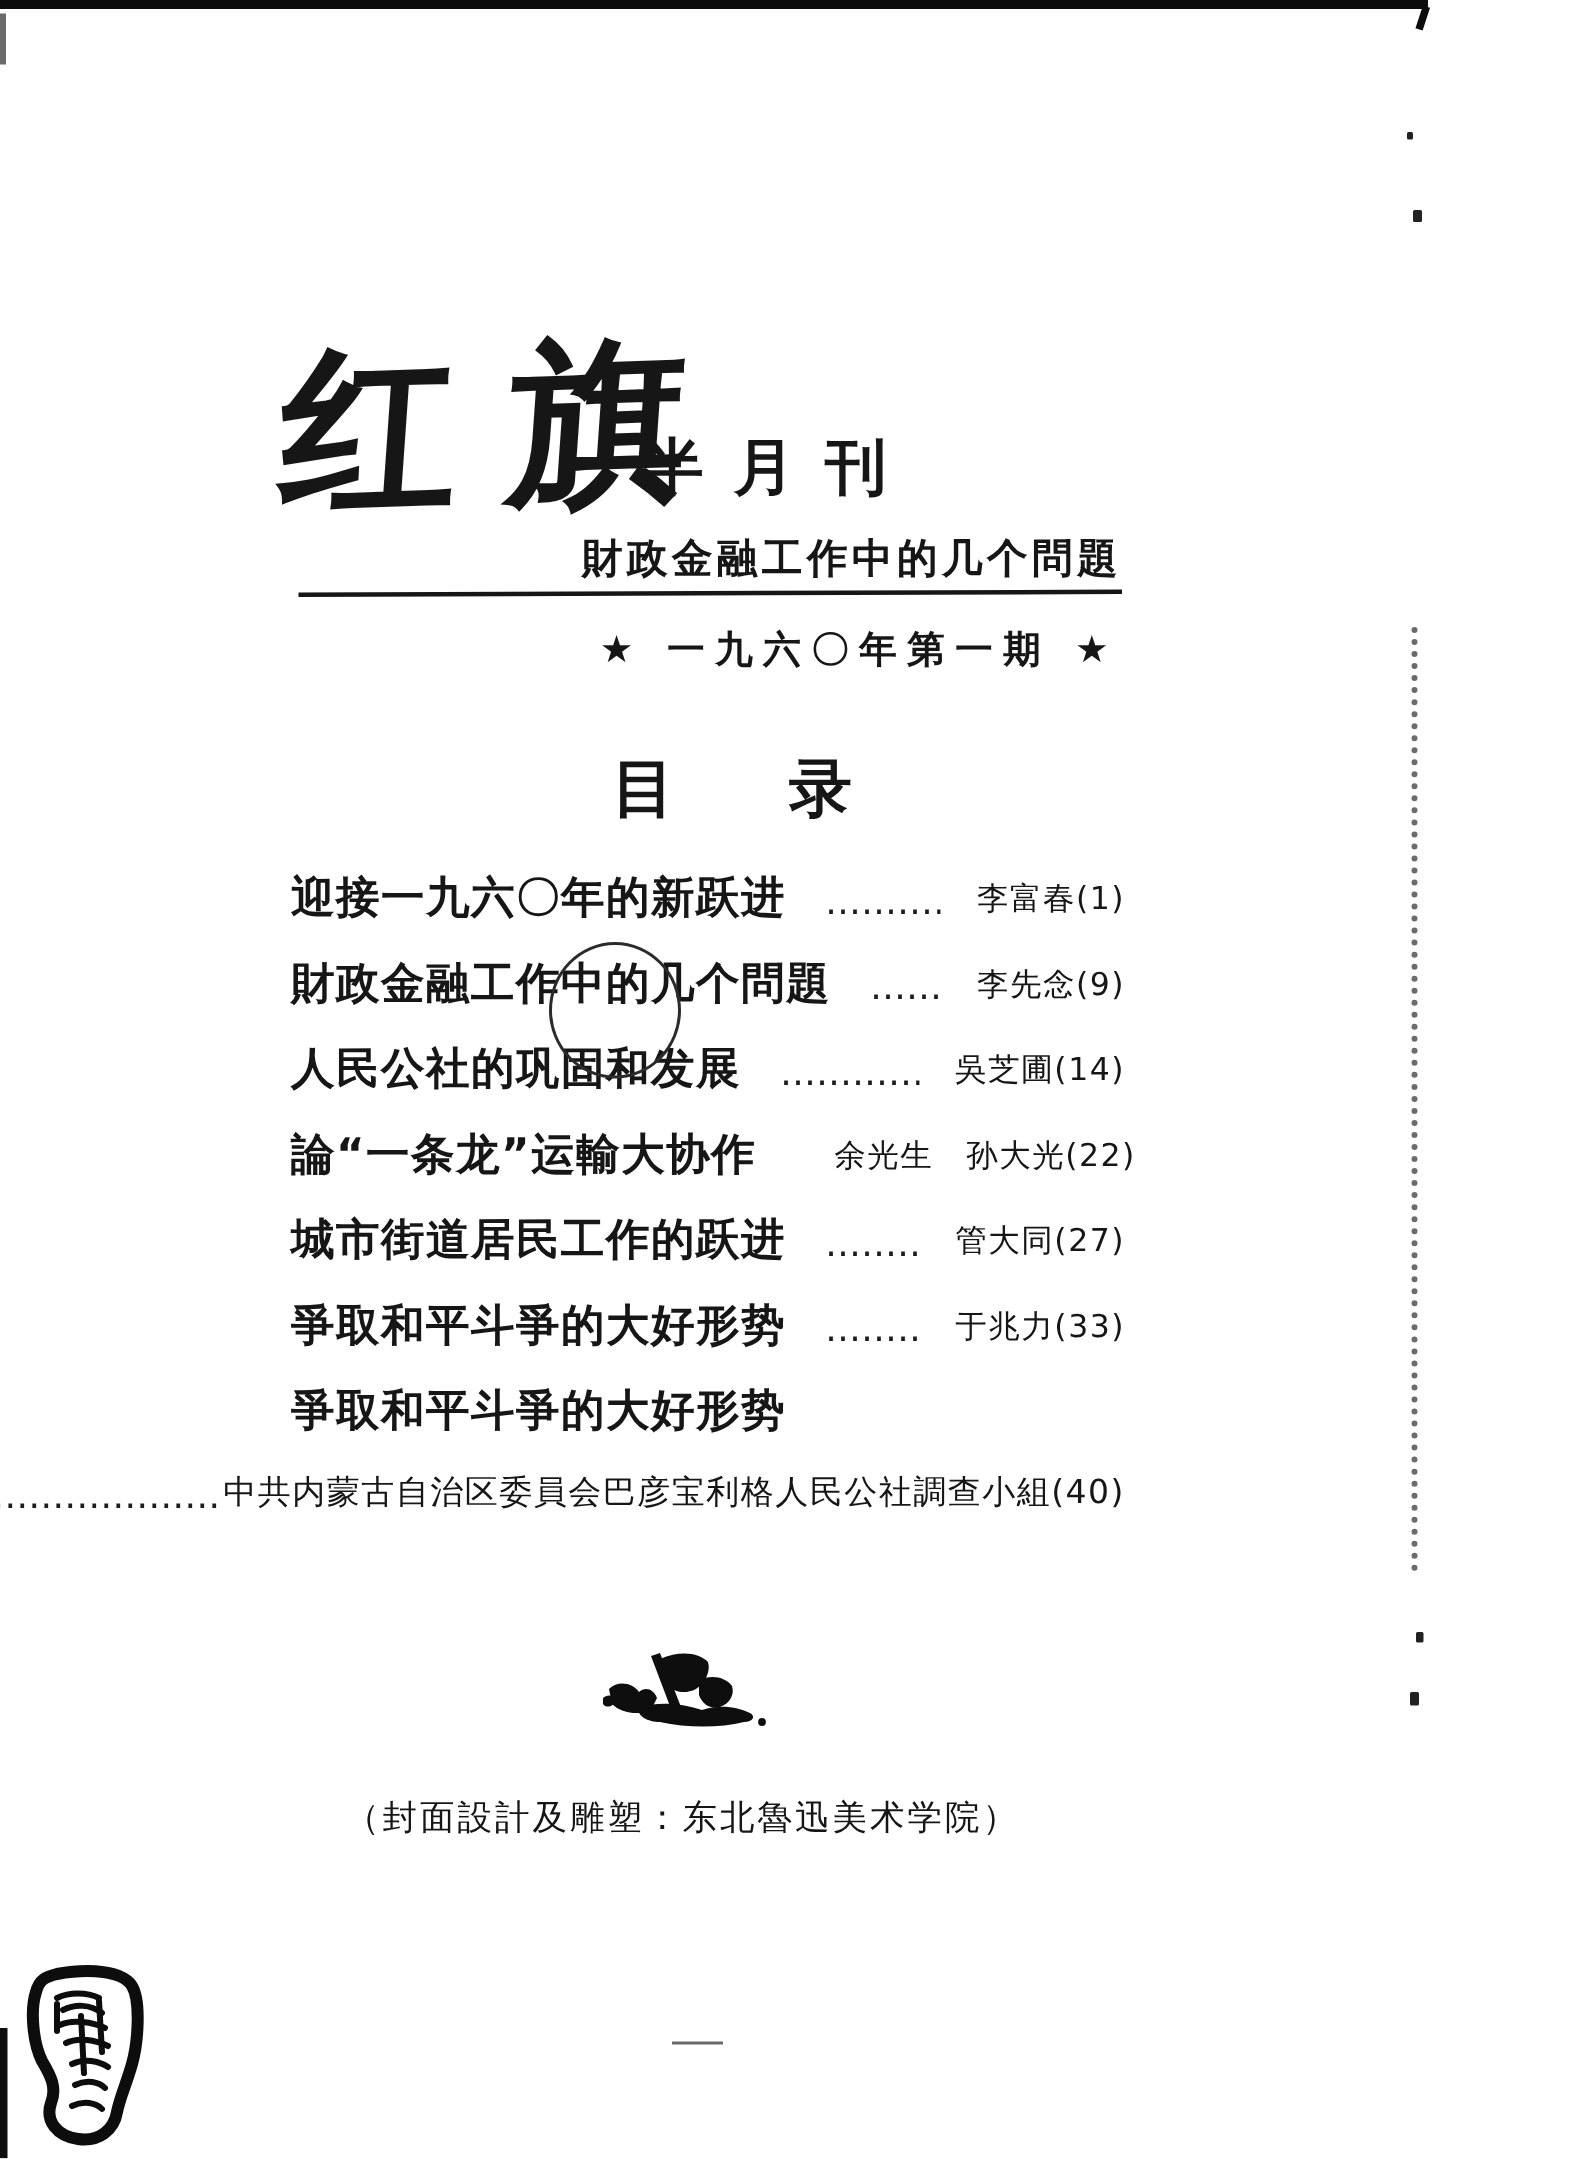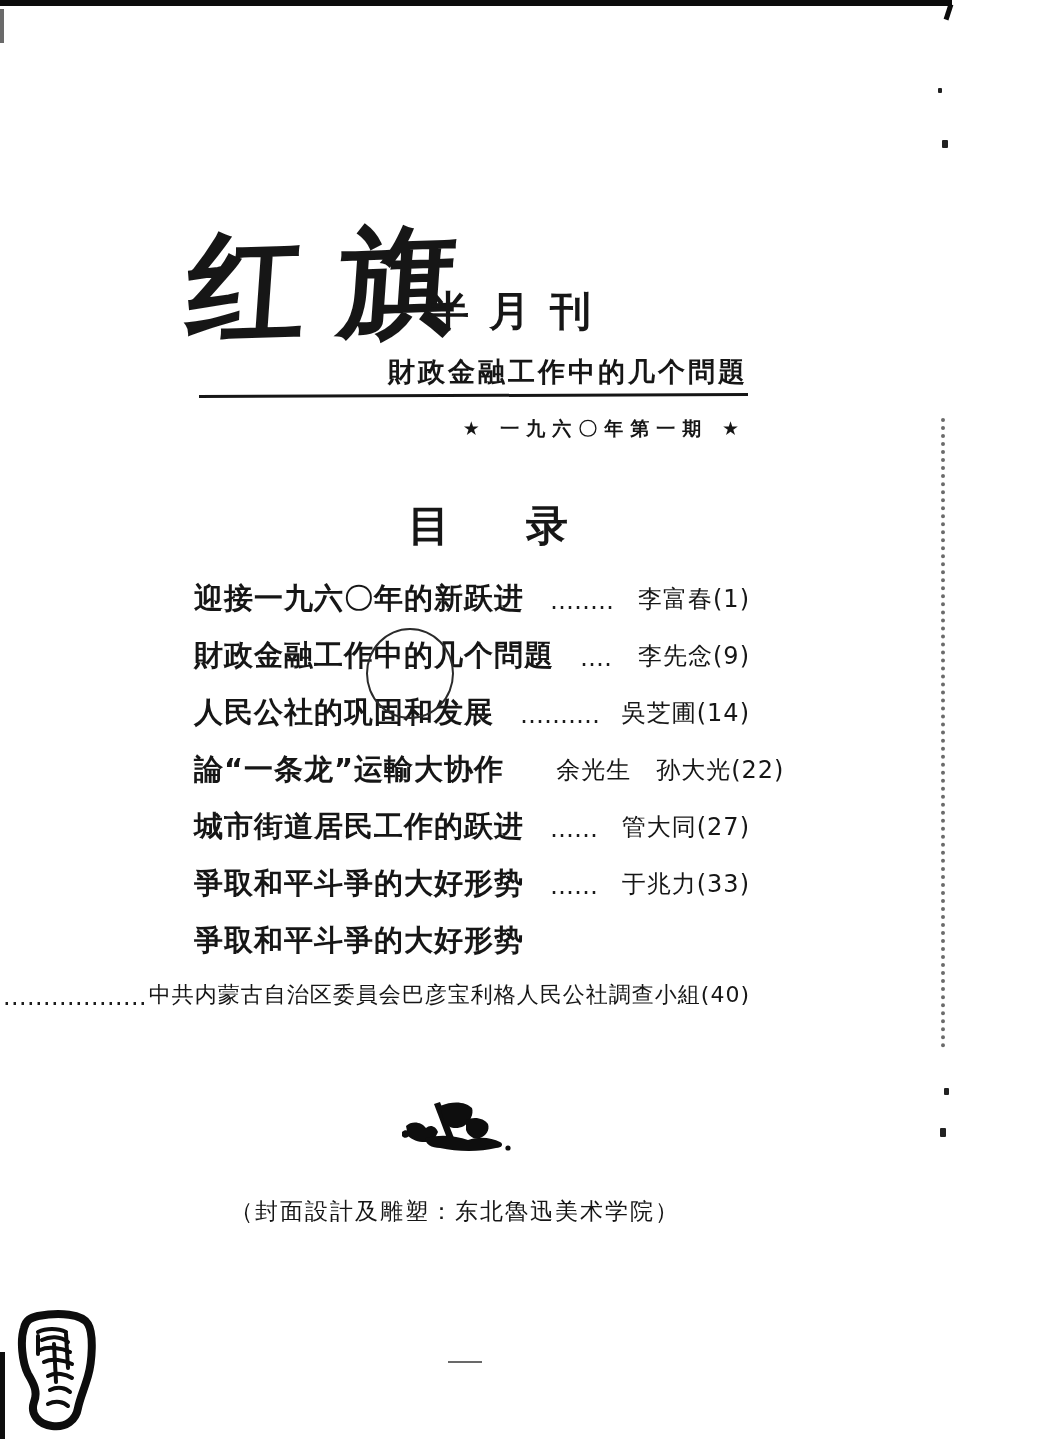--- a/index.html
+++ b/index.html
@@ -33,34 +33,34 @@
     position:absolute; left:428px; top:284px;
     font-size:41px; font-weight:600; letter-spacing:20px; white-space:nowrap;
   }
   .publisher {
     position:absolute; right:304px; top:354px;
     font-size:27px; font-weight:800; letter-spacing:3px; white-space:nowrap;
   }
   .header-rule { position:absolute; left:199px; top:394px; width:549px; height:3px; background:#161616; transform:rotate(-0.2deg); }
   .issue-line {
     position:absolute; right:306px; top:416px;
-    font-size:19px; font-weight:800; letter-spacing:7px; white-space:nowrap;
+    font-size:25px; font-weight:800; letter-spacing:7px; white-space:nowrap;
   }
 
   
   .toc-heading {
     position:absolute; left:408px; top:498px;
     display:flex; gap:76px;
     font-size:42px; font-weight:800;
   }
   .toc-list { position:absolute; left:194px; top:570px; width:556px; list-style:none; }
   .toc-row { display:flex; align-items:center; height:57px; white-space:nowrap;gap:24px; }
   .toc-title { font-size:29px; font-weight:800; letter-spacing:1px; }
   .toc-dots { flex:1 1 auto; overflow:hidden; font-size:24px; letter-spacing:0; padding:0 2px; color:#1c1c1c; transform:translateY(2px); }
-  .toc-author { font-size:24px; font-weight:500; letter-spacing:1px; }
+  .toc-author { font-size:21px; font-weight:500; letter-spacing:1px; }
   .toc-attribution { display:flex; justify-content:flex-end; align-items:center; height:52px; white-space:nowrap; }
   .toc-attribution .toc-dots { flex:0 0 auto; }
   .toc-attribution .toc-author { font-size:22px; }
 
   
   .circle-annotation {
     position:absolute; left:366px; top:628px; width:88px; height:91px;
     border:2px solid #2b2b2b; border-radius:50%;
     background:transparent; pointer-events:none;
   }

